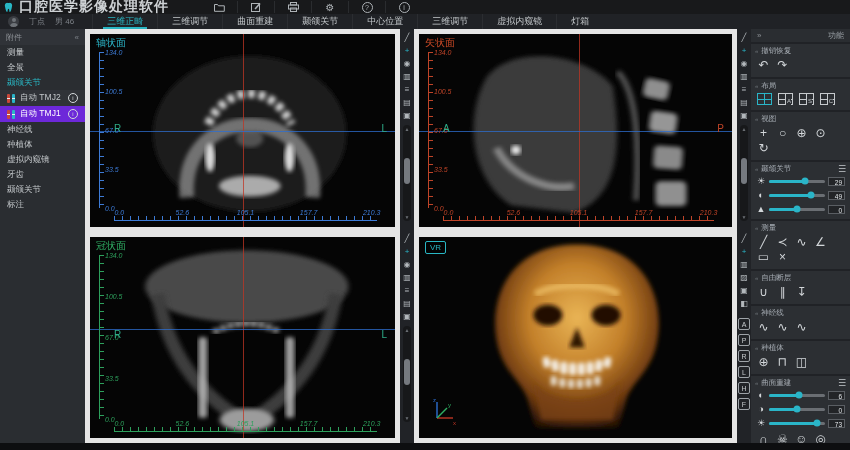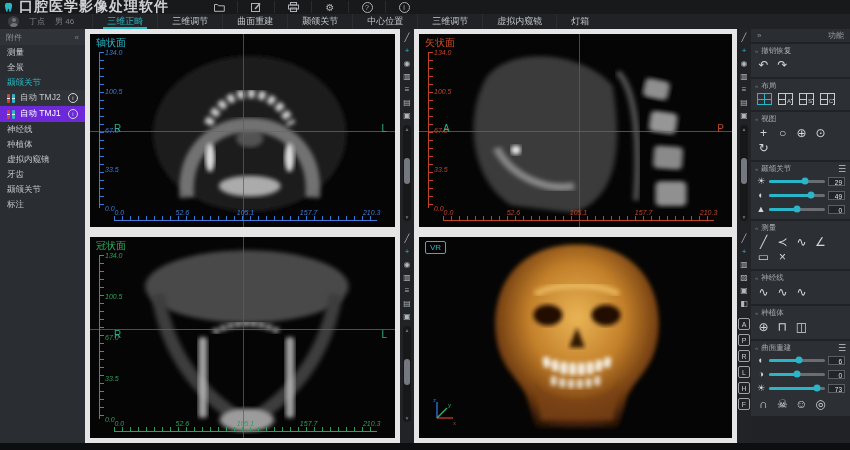--- a/index.html
+++ b/index.html
@@ -501,20 +501,31 @@
             <span class="p-icon">≺</span>
             <span class="p-icon">∿</span>
             <span class="p-icon">∠</span>
             <span class="p-icon">▭</span>
             <span class="p-icon">×</span>
           </div>
         </div>
         <div class="section">
           <div class="sec-head">
             <span class="sec-chev">«</span>
+            <span class="sec-label">自由断层</span>
+          </div>
+          <div class="icon-row">
+            <span class="p-icon">∪</span>
+            <span class="p-icon">∥</span>
+            <span class="p-icon">↧</span>
+          </div>
+        </div>
+        <div class="section">
+          <div class="sec-head">
+            <span class="sec-chev">«</span>
             <span class="sec-label">神经线</span>
           </div>
           <div class="icon-row">
             <span class="p-icon">∿</span>
             <span class="p-icon">∿</span>
             <span class="p-icon">∿</span>
           </div>
         </div>
         <div class="section">
           <div class="sec-head">

